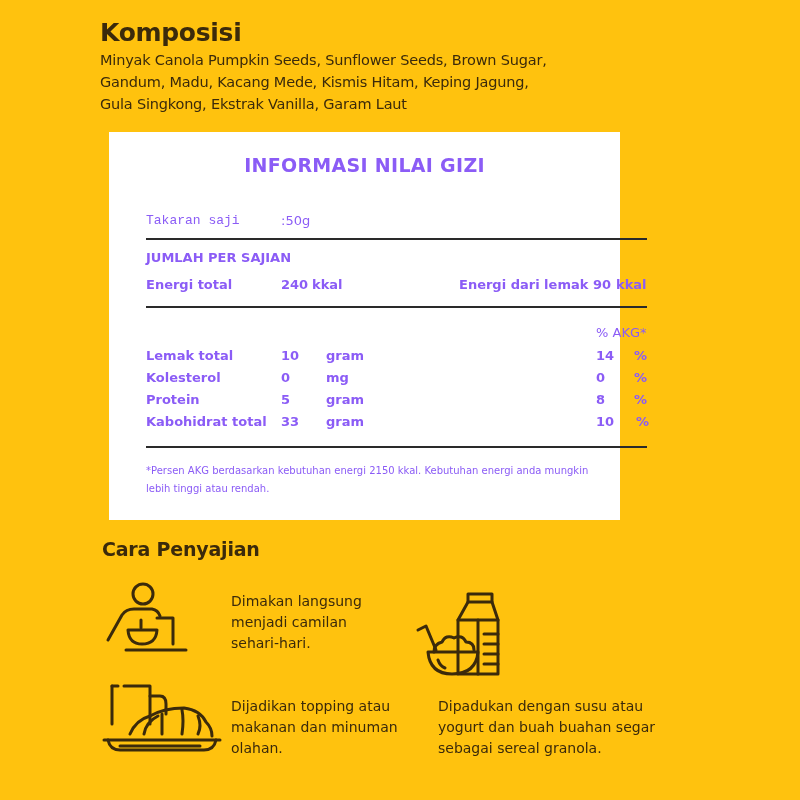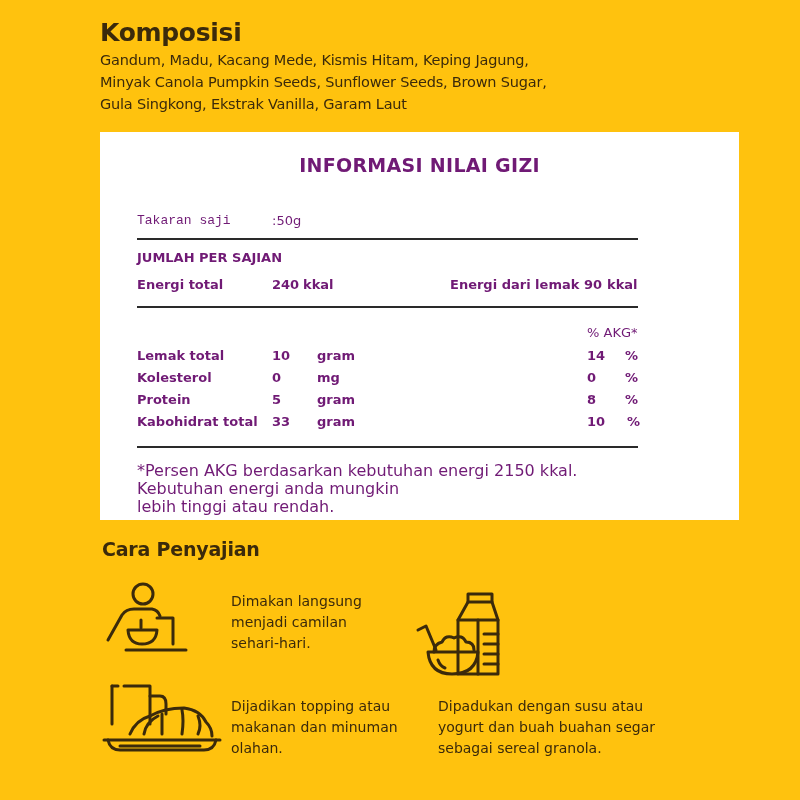--- a/index.html
+++ b/index.html
@@ -8,40 +8,40 @@
     background:#FFC20E;
     font-family:"DejaVu Sans", "Liberation Sans", sans-serif;
     color:#3B2A0B;
     position:relative;
   }
   .abs { position:absolute; }
   .h-komposisi { left:100px; top:18px; font-size:25px; font-weight:bold; letter-spacing:-0.3px; }
   .komp-text { left:100px; top:49px; width:560px; font-size:14.5px; line-height:22px; letter-spacing:-0.2px; }
   .komp-text div { white-space:nowrap; }
 
-  .panel { left:100px; top:132px; width:639px; height:388px; background:#FFFFFF; color:#701a75; }
+  .panel { left:109px; top:132px; width:511px; height:388px; background:#FFFFFF; color:#8b5cf6; }
   .panel-title { position:absolute; left:0; top:22px; width:100%; text-align:center; font-size:19px; font-weight:bold; letter-spacing:0.3px; }
   .txt { position:absolute; font-size:13px; white-space:nowrap; }
   .b { font-weight:bold; }
   .rule { position:absolute; left:37px; width:501px; height:2px; background:#2a2a2a; }
 
-  .foot { position:absolute; left:37px; top:330px; width:510px; font-size:16px; line-height:18px; }
+  .foot { position:absolute; left:37px; top:330px; width:510px; font-size:10px; line-height:18px; }
 
   .h-cara { left:102px; top:538px; font-size:19px; font-weight:bold; letter-spacing:-0.2px; }
   .desc { font-size:14px; line-height:21px; white-space:nowrap; }
   svg.icon { position:absolute; overflow:visible; }
   svg.icon * { stroke:#3B2A0B; fill:none; stroke-width:3; stroke-linecap:round; stroke-linejoin:round; }
 </style>
 </head>
 <body>
 
 <div class="abs h-komposisi">Komposisi</div>
 <div class="abs komp-text">
+  <div>Minyak Canola Pumpkin Seeds, Sunflower Seeds, Brown Sugar,</div>
   <div>Gandum, Madu, Kacang Mede, Kismis Hitam, Keping Jagung,</div>
-  <div>Minyak Canola Pumpkin Seeds, Sunflower Seeds, Brown Sugar,</div>
   <div>Gula Singkong,  Ekstrak Vanilla, Garam Laut</div>
 </div>
 
 <div class="abs panel">
   <div class="panel-title">INFORMASI NILAI GIZI</div>
 
   <div class="txt" style="left:37px; top:81px;font-family:Liberation Mono, monospace;">Takaran saji</div>
   <div class="txt" style="left:172px; top:81px;">:50g</div>
   <div class="rule" style="top:106px;"></div>
 

